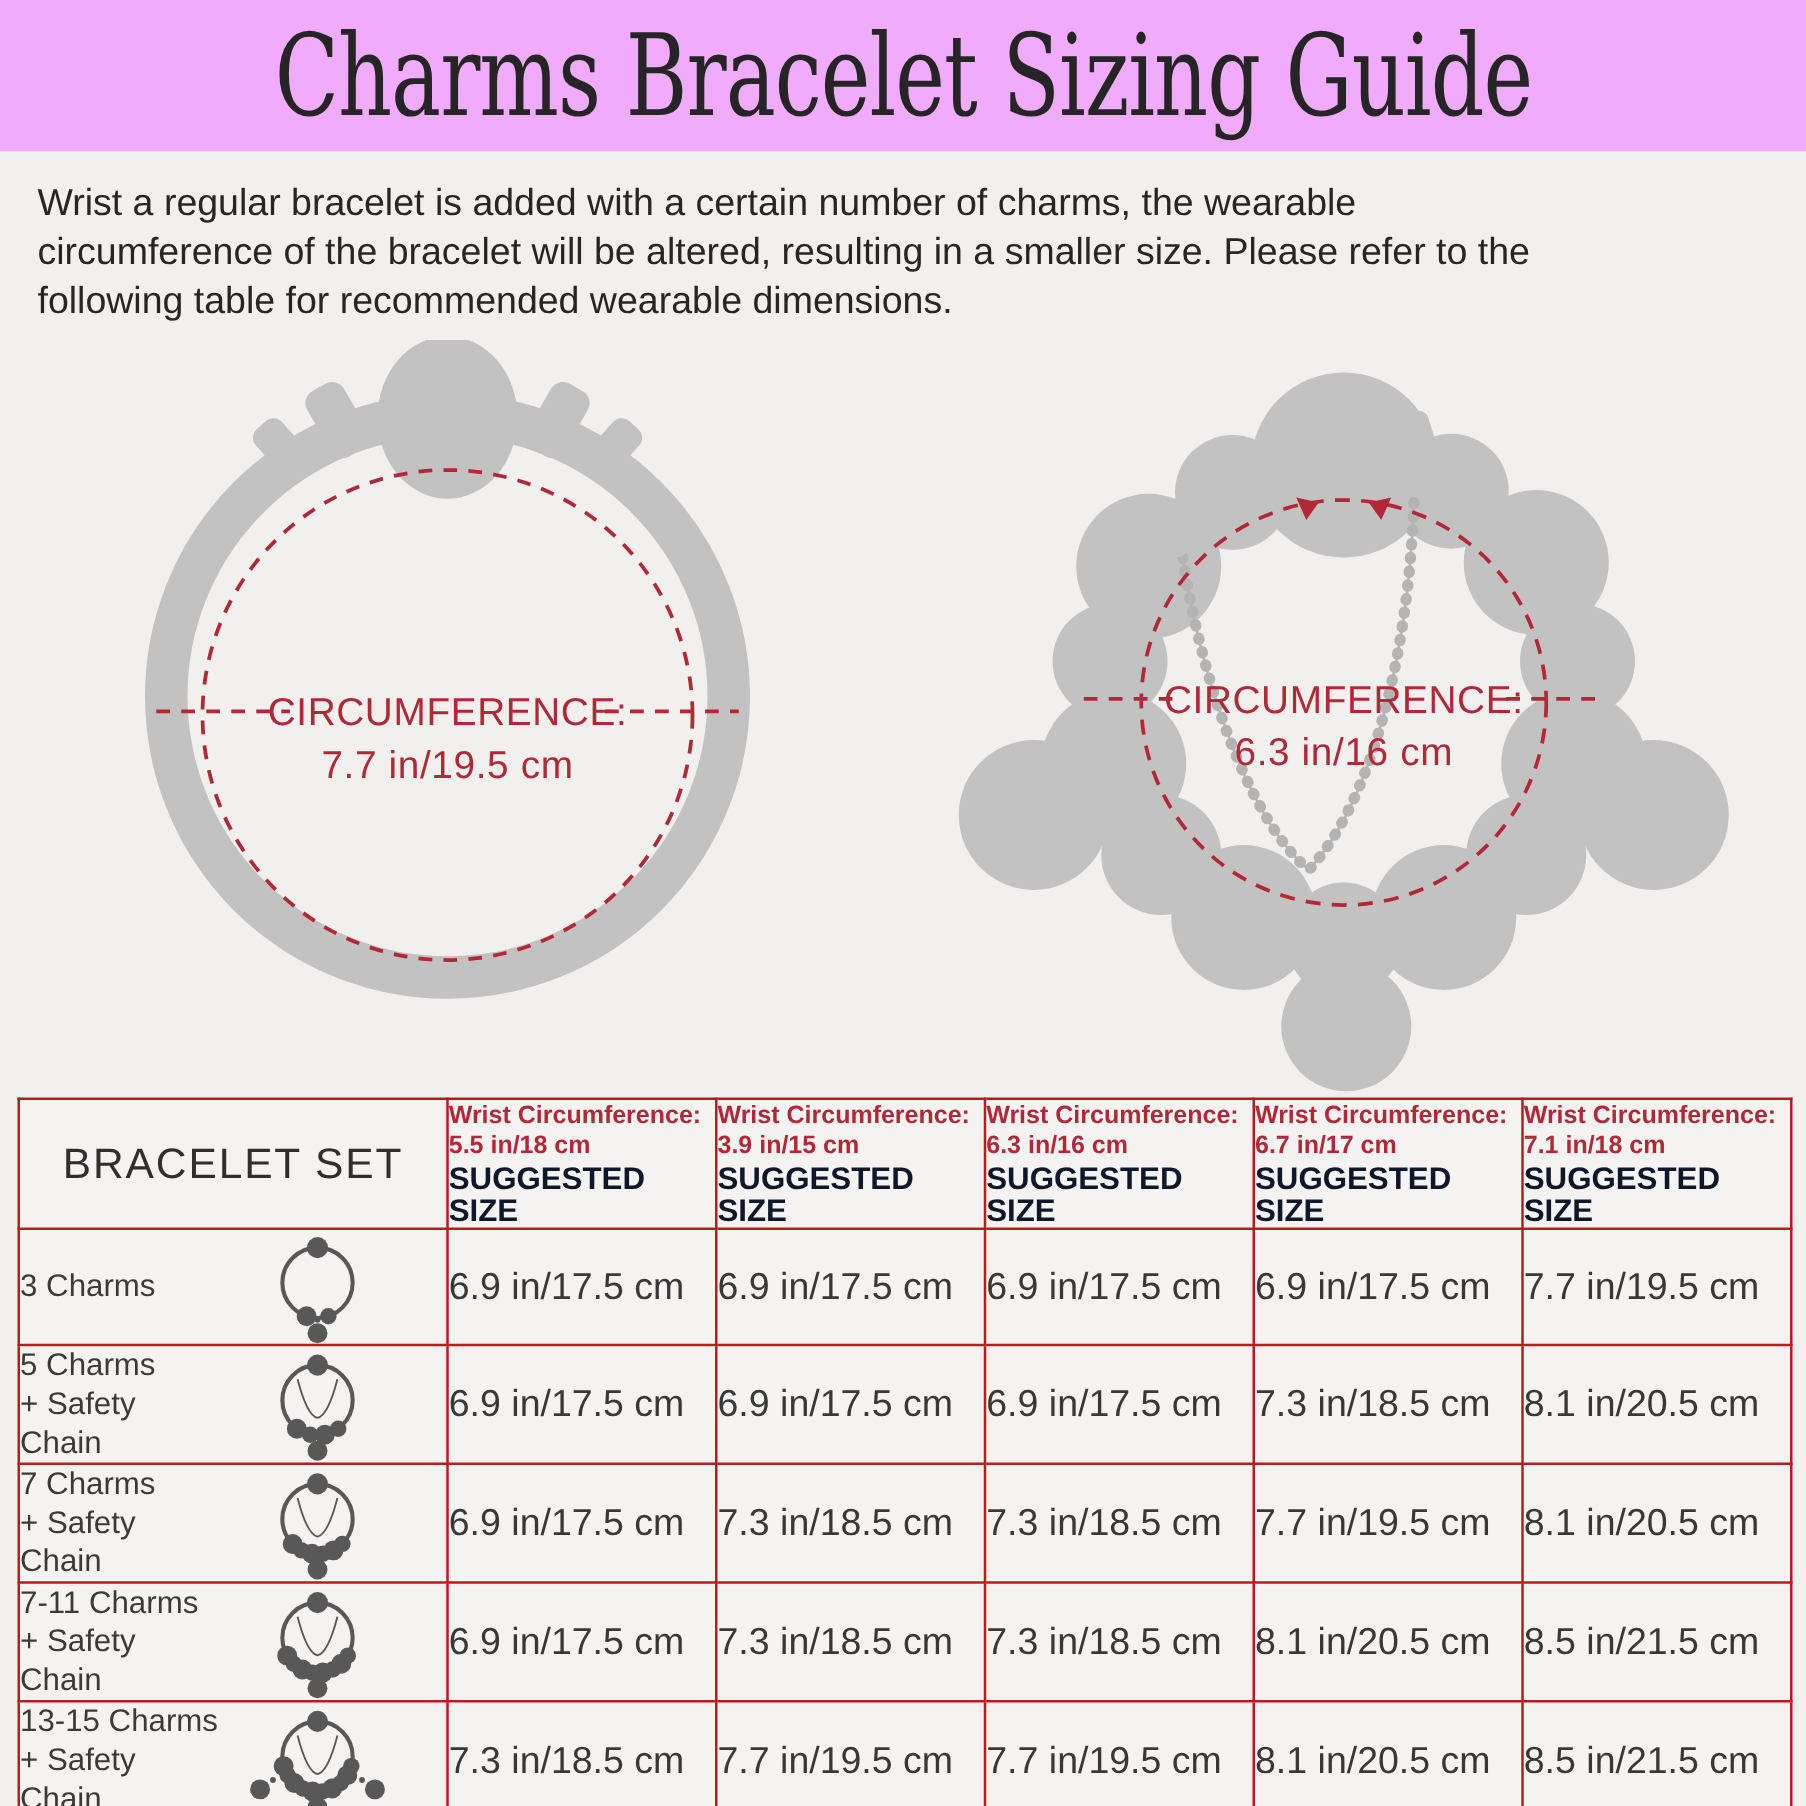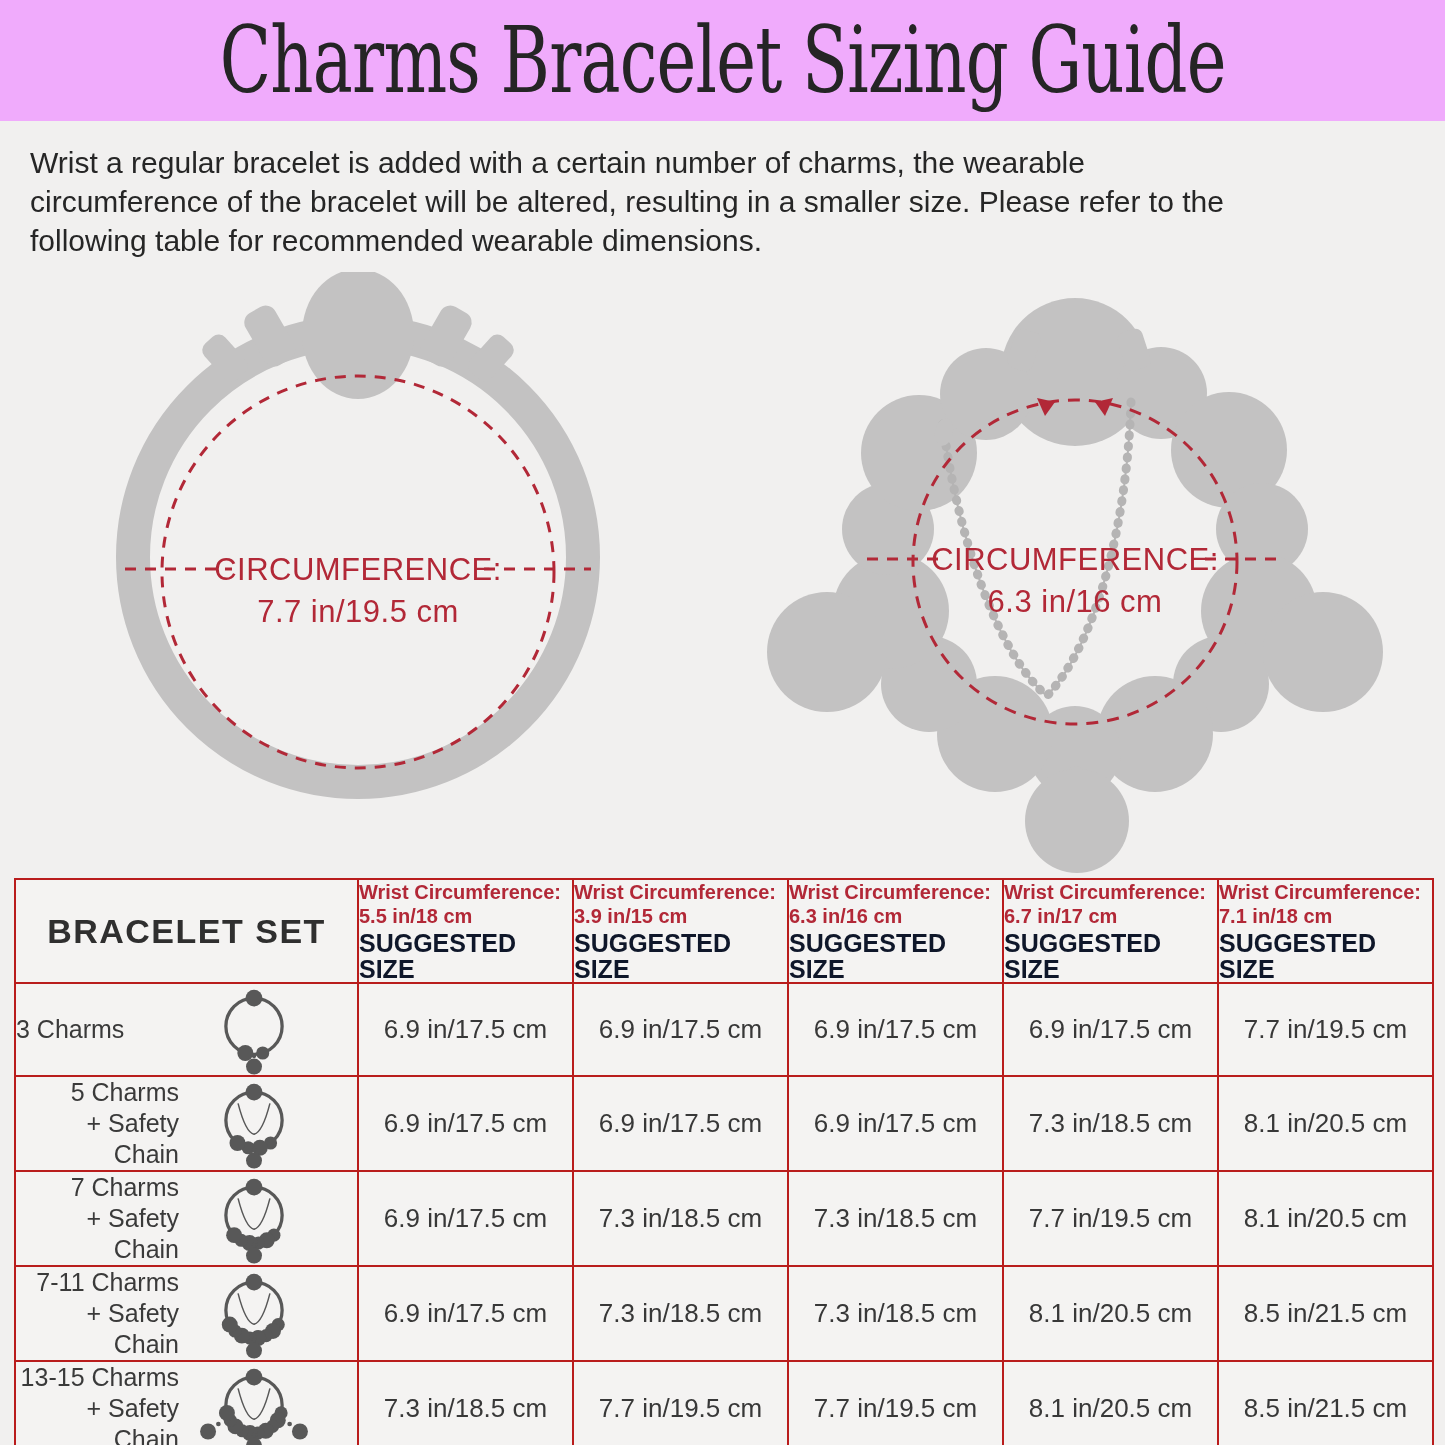--- a/index.html
+++ b/index.html
@@ -45,31 +45,31 @@
     width:1417px;background:#f4f3f2;
   }
   .size-table col.c0{width:343px;}
   .size-table col.cn{width:215px;}
   .size-table th,.size-table td{
     border:2px solid #b91c1c;padding:0;vertical-align:middle;
   }
   .size-table tr.head-row{height:100px;}
   .size-table tr.data-row{height:93px;}
   .bracelet-set-header{
-    font-size:34px;font-weight:700;color:#2f2f2f;letter-spacing:1.5px;
+    font-size:34px;font-weight:400;color:#2f2f2f;letter-spacing:1.5px;
     text-align:center;
   }
   .col-head{ text-align:left;padding:8px 6px 8px 14px; }
   .col-head .wc{font-size:20px;line-height:24px;color:#b22837;}
   .col-head .sz{font-size:25px;line-height:26px;color:#0f172a;margin-top:2px;}
   .row-label-cell{padding-left:62px;}
-  .row-label-wrap{display:flex;align-items:center;text-align:right;}
+  .row-label-wrap{display:flex;align-items:center;}
   .row-label{font-size:25px;line-height:31px;color:#3a3a3a;font-weight:400;}
   .row-icon{margin-left:auto;margin-right:28px;flex:0 0 auto;}
-  .value-cell{text-align:center;font-size:26px;color:#383838;}
+  .value-cell{text-align:left;font-size:30px;color:#383838;}
 </style>
 </head>
 <body>
 
 <div class="header-band">
   <span class="page-title">Charms Bracelet Sizing Guide</span>
 </div>
 
 <div class="intro">Wrist a regular bracelet is added with a certain number of charms, the wearable
 circumference of the bracelet will be altered, resulting in a smaller size. Please refer to the

